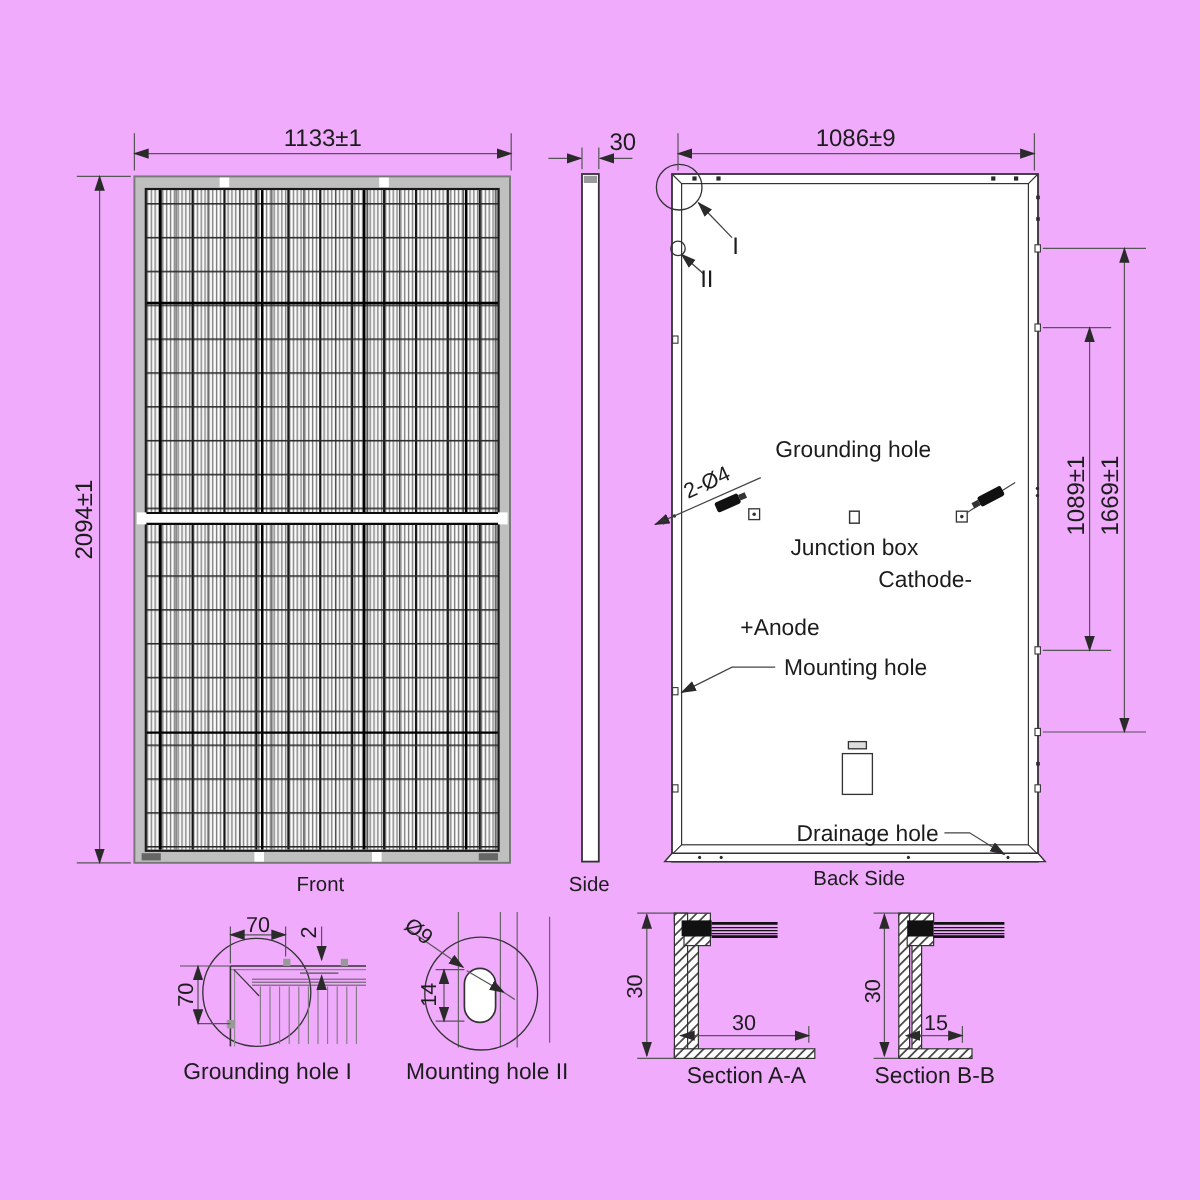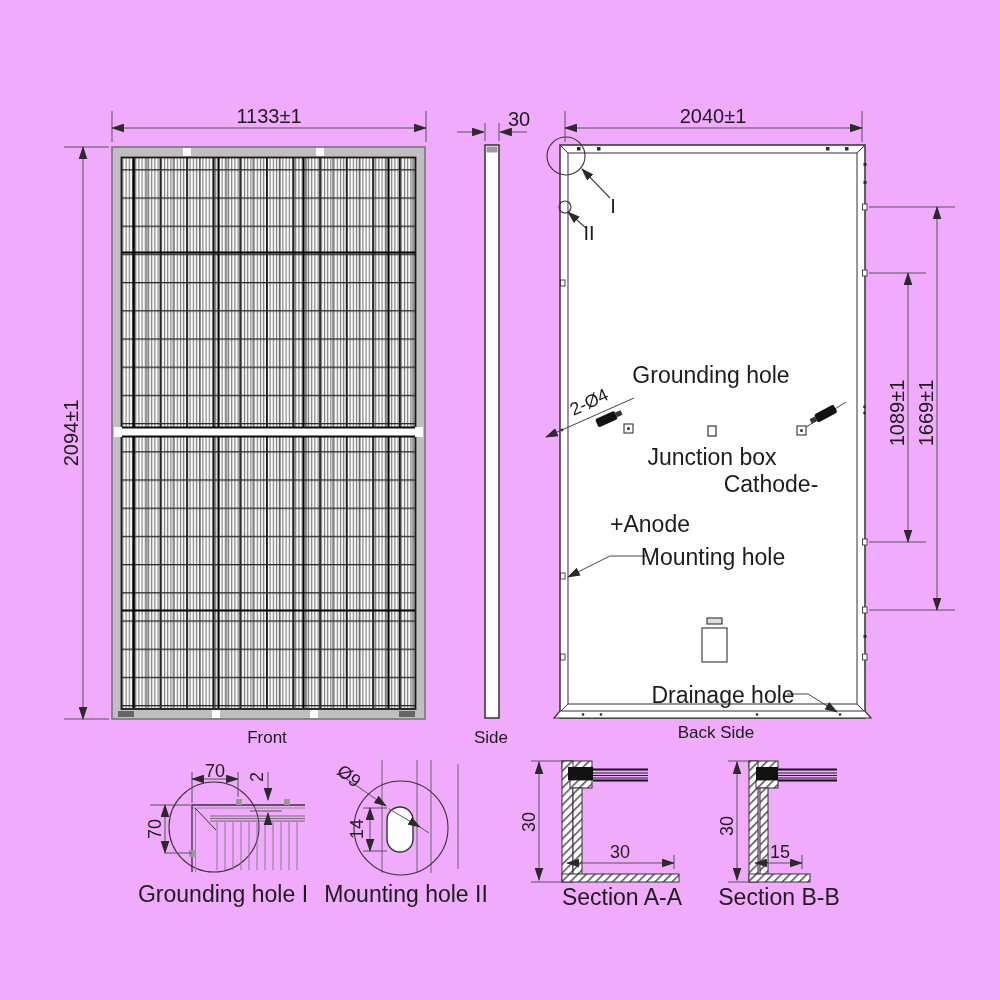--- a/index.html
+++ b/index.html
@@ -1,20 +1,20 @@
 <!DOCTYPE html>
 <html><head>
 <meta charset="utf-8">
 <style>
   html,body{margin:0;padding:0;background:#fff;}
   #canvas{position:relative;width:1000px;height:1000px;background:#f0abfc;overflow:hidden;
           font-family:"Liberation Sans",sans-serif;color:#1c1c1c;}
   #linework{position:absolute;left:0;top:0;}
   .txt{position:absolute;white-space:nowrap;transform:translate(-50%,-50%);
-       font-size:23px;color:#1c1c1c;line-height:1;}
+       font-size:19px;color:#1c1c1c;line-height:1;}
   .r90{transform:translate(-50%,-50%) rotate(-90deg);}
   .big{font-size:17px;}
   .dim{font-size:20px;}
   .sm{font-size:18px;}
 </style>
 </head>
 <body>
 
 <div id="canvas">
 
@@ -251,21 +251,21 @@
   </g>
 </svg>
 
   <div class="txt dim" style="left:269px;top:116px;">1133±1</div>
   <div class="txt dim r90" style="left:71px;top:433px;">2094±1</div>
   <div class="txt big" style="left:267px;top:737px;">Front</div>
 
   <div class="txt dim" style="left:519px;top:119px;">30</div>
   <div class="txt big" style="left:491px;top:737px;">Side</div>
 
-  <div class="txt dim" style="left:713px;top:116px;">2040±1</div>
+  <div class="txt dim" style="left:713px;top:116px;">1086±9</div>
   <div class="txt dim" style="left:613px;top:206px;">I</div>
   <div class="txt dim" style="left:589px;top:233px;">II</div>
   <div class="txt" style="left:711px;top:375px;">Grounding hole</div>
   <div class="txt sm" style="left:589px;top:402px;transform:translate(-50%,-50%) rotate(-25deg);">2-Ø4</div>
   <div class="txt" style="left:712px;top:457px;">Junction box</div>
   <div class="txt" style="left:650px;top:484px;margin-top:40px;">+Anode</div>
   <div class="txt" style="left:771px;top:484px;">Cathode-</div>
   <div class="txt" style="left:713px;top:557px;">Mounting hole</div>
   <div class="txt" style="left:711px;top:695px;margin-left:12px;">Drainage hole</div>
   <div class="txt dim r90" style="left:897px;top:413px;">1089±1</div>

